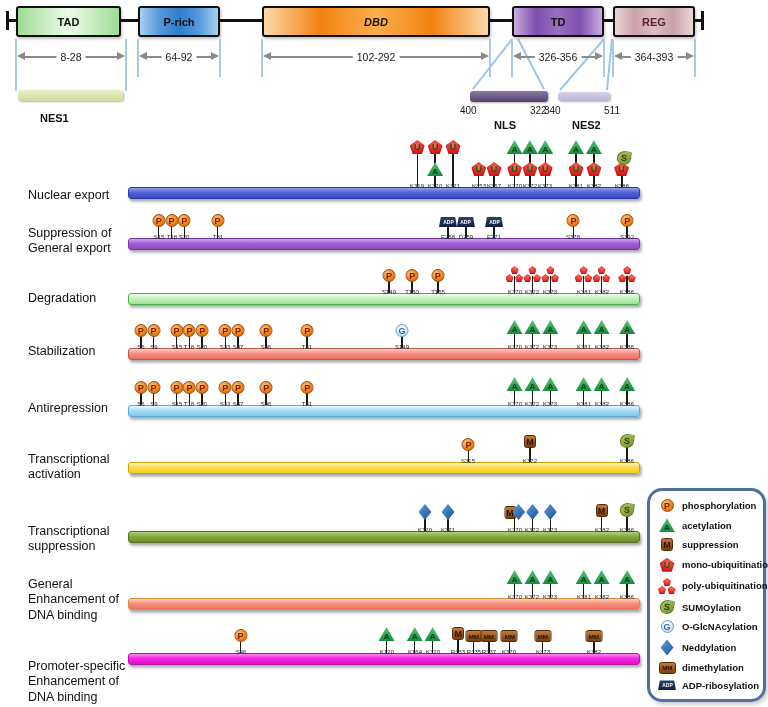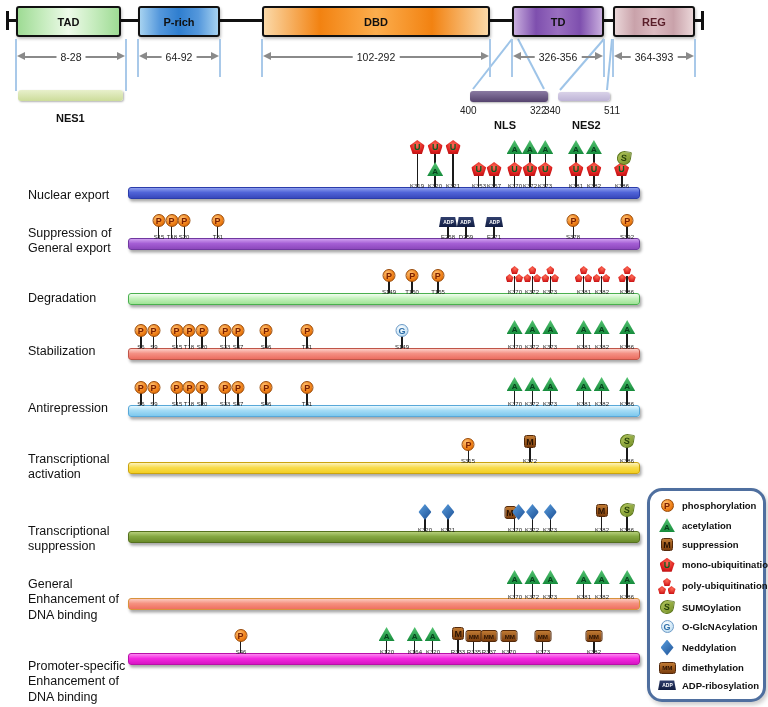--- a/index.html
+++ b/index.html
@@ -117,21 +117,21 @@
         </div>
         <div class="guide" style="left: 137px; height: 38px;"></div>
         <div class="guide" style="left: 219px; height: 38px;"></div>
         <div class="range-arrow" style="left: 139px; width: 80px;">
           <div class="ln"></div>
           <div class="ah ah-l"></div>
           <div class="ah ah-r"></div>
           <span class="lbl">64-92</span>
         </div>
         <div class="dom-box" style="left: 262px; width: 228px; background: linear-gradient(90deg, rgb(251, 217, 168) 0%, rgb(242, 130, 17) 25%, rgb(252, 174, 78) 50%, rgb(242, 130, 17) 75%, rgb(251, 217, 168) 100%);">
-          <span style="color: rgb(16, 16, 16);">DBD</span>
+          <span style="color: rgb(16, 16, 16); font-style: italic;">DBD</span>
         </div>
         <div class="guide" style="left: 261px; height: 38px;"></div>
         <div class="guide" style="left: 489px; height: 38px;"></div>
         <div class="range-arrow" style="left: 263px; width: 226px; text-decoration: underline;">
           <div class="ln"></div>
           <div class="ah ah-l"></div>
           <div class="ah ah-r"></div>
           <span class="lbl">102-292</span>
         </div>
         <div class="dom-box" style="left: 512px; width: 92px; background: linear-gradient(90deg, rgb(201, 174, 222) 0%, rgb(126, 79, 174) 25%, rgb(154, 111, 192) 50%, rgb(126, 79, 174) 75%, rgb(201, 174, 222) 100%);">
@@ -152,21 +152,21 @@
         <div class="guide" style="left: 694px; height: 38px;"></div>
         <div class="range-arrow" style="left: 614px; width: 80px;">
           <div class="ln"></div>
           <div class="ah ah-l"></div>
           <div class="ah ah-r"></div>
           <span class="lbl">364-393</span>
         </div>
       </div>
     <div id="subfeatures-holder">
         <div class="subbar" style="left: 18px; top: 90px; width: 105px; height: 11px; background: linear-gradient(rgb(232, 240, 204), rgb(204, 220, 154));"></div>
-        <div class="sublab" style="left: 56px; top: 112px; text-align: center;">NES1</div>
+        <div class="sublab" style="left: 40px; top: 112px; text-align: center;">NES1</div>
         <div class="subbar" style="left: 470px; top: 91px; width: 78px; height: 11px; background: linear-gradient(rgb(138, 122, 162), rgb(85, 67, 110));"></div>
         <div class="subnum" style="left: 460px; top: 105px;">400</div>
         <div class="subnum" style="left: 530px; top: 105px;">322</div>
         <div class="sublab" style="left: 494px; top: 119px;">NLS</div>
         <div class="subbar" style="left: 558px; top: 92px; width: 52px; height: 9px; background: linear-gradient(rgb(217, 210, 232), rgb(190, 180, 214));"></div>
         <div class="subnum" style="left: 544px; top: 105px;">340</div>
         <div class="subnum" style="left: 604px; top: 105px;">511</div>
         <div class="sublab" style="left: 572px; top: 119px;">NES2</div>
       </div>
   </div>

